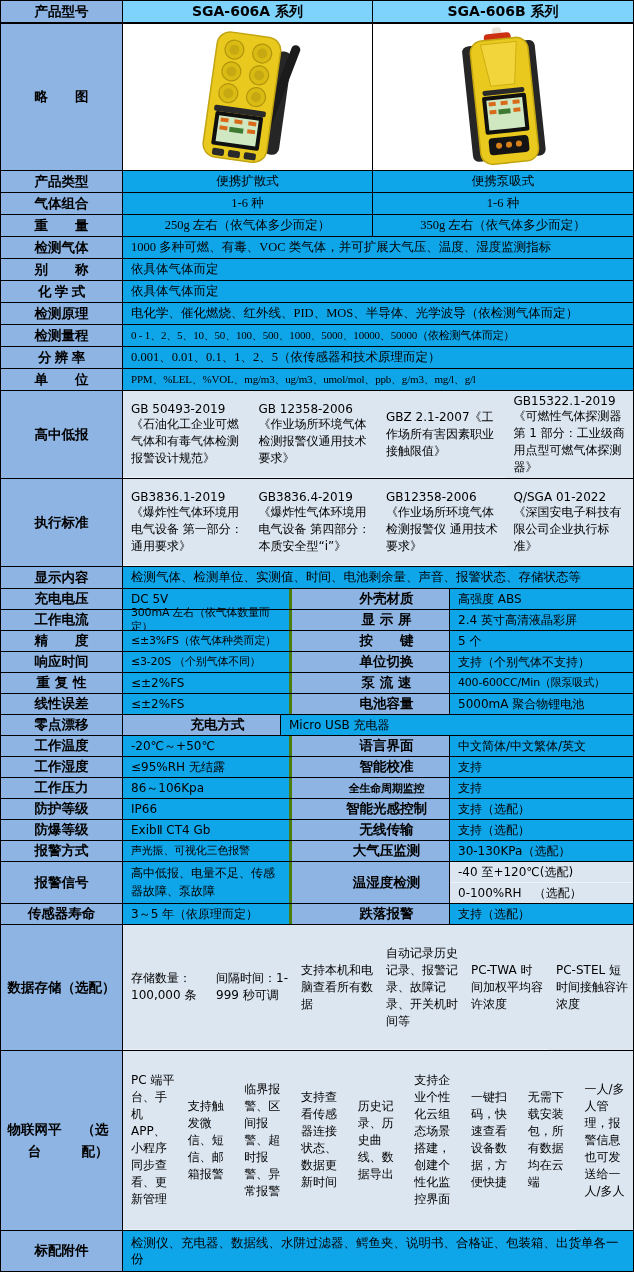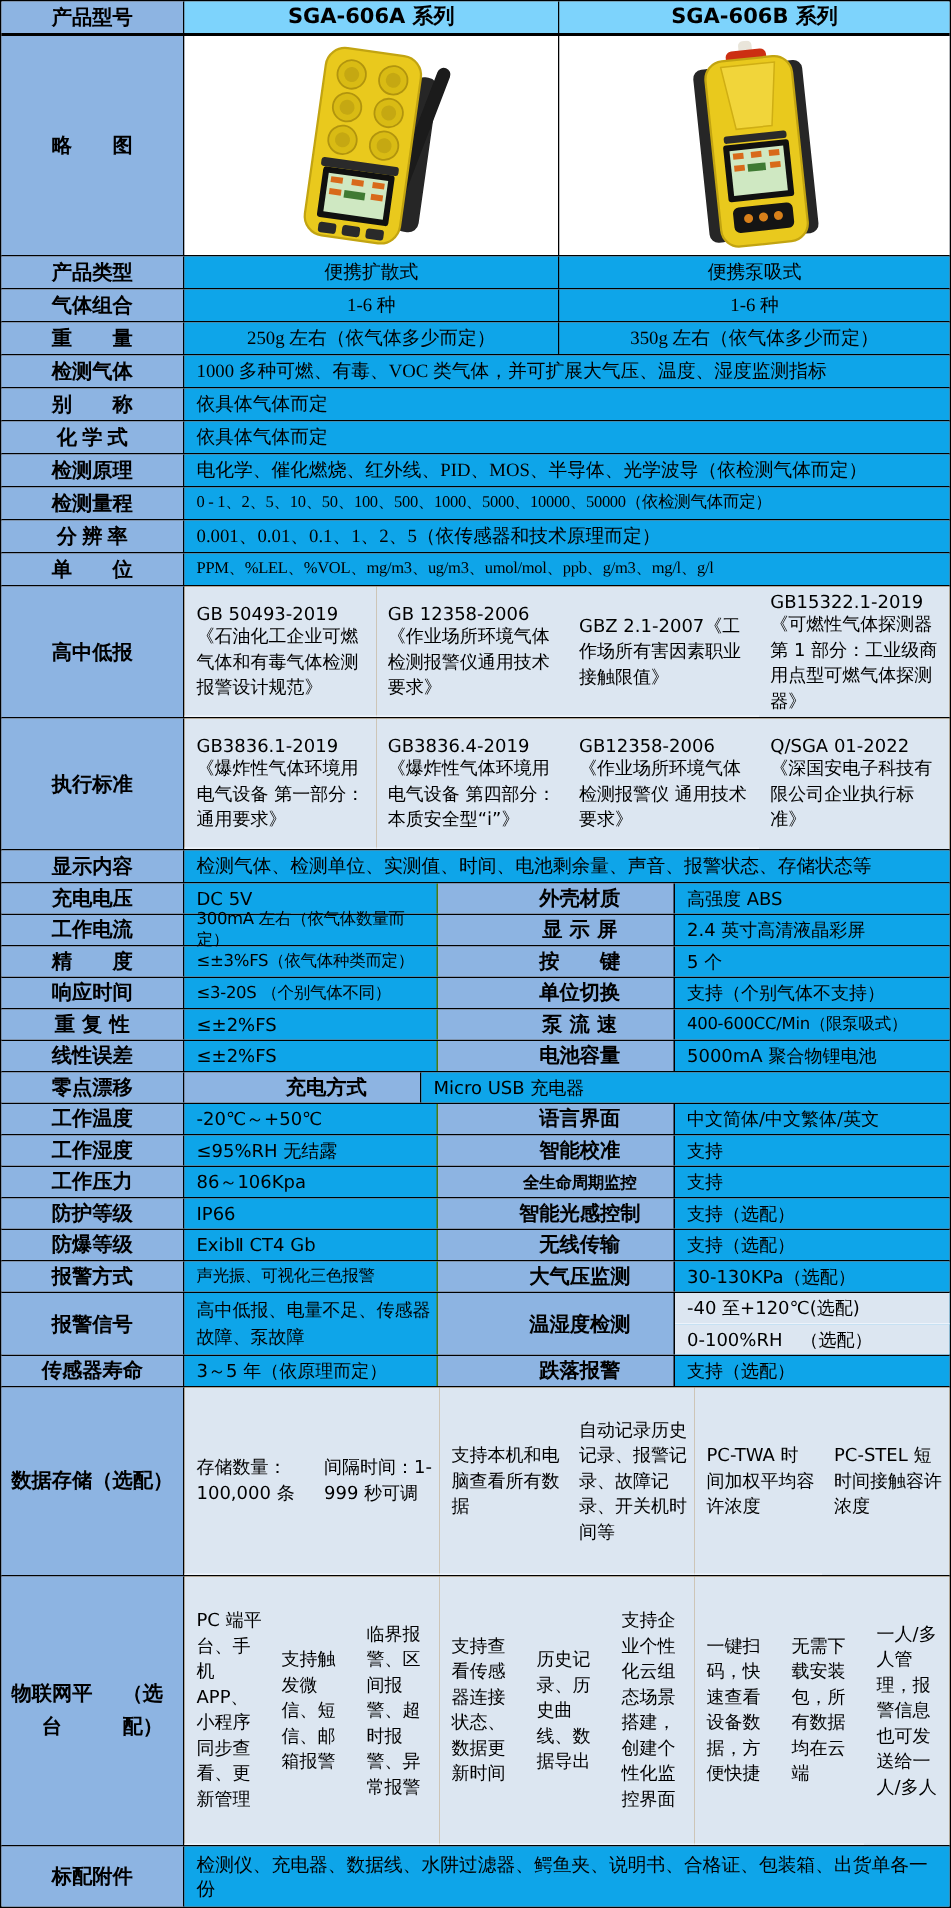--- a/index.html
+++ b/index.html
@@ -28,21 +28,21 @@
   .lab.col{flex-direction:row;line-height:1.6;}
   .w-label{width:122px;flex:none;}
   .val{
     background:#0ea5e9;font-size:12.5px;display:flex;align-items:center;
     box-sizing:border-box;line-height:1.25;
   }
   .center{justify-content:center;text-align:center;}
   .left{padding-left:8px;padding-right:4px;}
   .w-a{width:250px;flex:none;border-right:1px solid #000;}
   .w-b{flex:1;}
-  .w-v1{width:169px;flex:none;border-right:1px solid #4d7c0f;font-size:12px;}
+  .w-v1{width:169px;flex:none;border-right:3px solid #4d7c0f;font-size:12px;}
   .w-l2{width:158px;flex:none;border-right:1px solid #000;border-left:0;}
   .lab.w-l2{border-right:1px solid #000;padding-left:32px;}
   .w-v2{flex:1;font-size:12px;border-right:none;}
   .hdr-val{font-weight:bold;font-size:14px;background:#7dd3fc;}
   .imgcell{background:#ffffff;display:flex;align-items:center;justify-content:center;}
   .val-lines{flex:1;background:#a16207;display:flex;flex-direction:row;box-sizing:border-box;}
   .line{flex:1;display:flex;align-items:center;padding-left:8px;padding-right:4px;
         border-bottom:1px solid #edf3fb;font-size:12px;background:#dce6f1;box-sizing:border-box;}
   .line:last-child{border-bottom:none;}
   .tight{font-size:11px;letter-spacing:-0.2px;}

